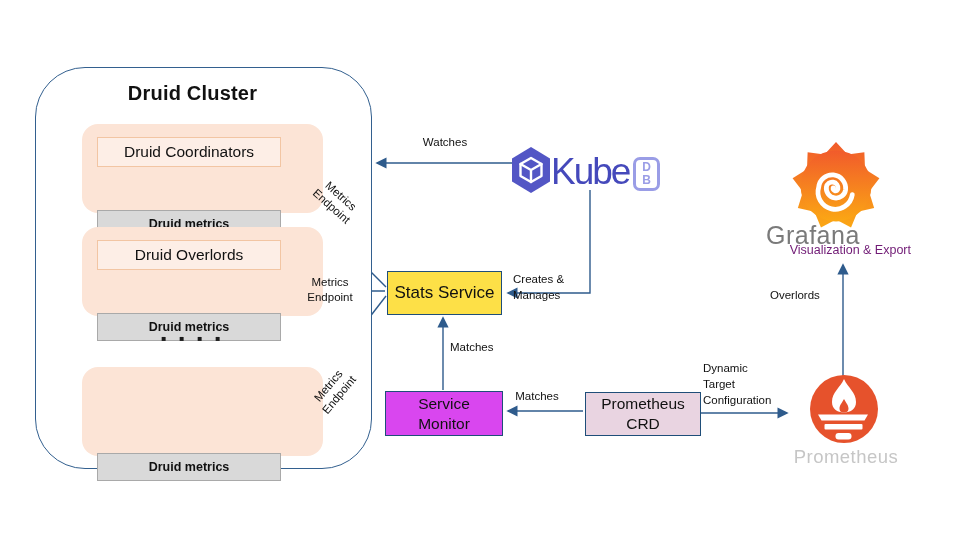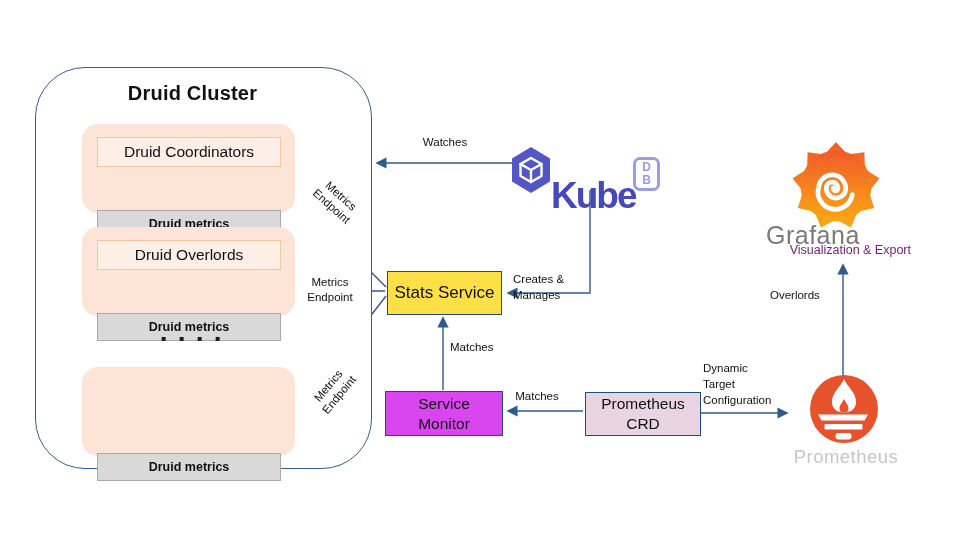--- a/index.html
+++ b/index.html
@@ -4,21 +4,21 @@
 <style>
   html,body{margin:0;padding:0;background:#fff;}
   body{width:960px;height:540px;overflow:hidden;font-family:"Liberation Sans",sans-serif;color:#111;}
   .canvas{position:relative;width:960px;height:540px;background:#fff;}
   .abs{position:absolute;}
   svg.layer{position:absolute;left:0;top:0;width:960px;height:540px;pointer-events:none;}
 
   
   .cluster{left:35px;top:67px;width:335px;height:400px;border:1.6px solid #33608f;border-radius:50px;background:#fff;}
   .cluster-title{left:85px;top:82px;width:215px;text-align:center;font-size:20px;font-weight:bold;letter-spacing:.2px;}
-  .group{left:82px;width:213px;height:89px;background:#fce4d6;border-radius:16px;}
+  .group{left:82px;width:213px;height:89px;background:#fce4d6;border-radius:16px;padding-left:28px;}
   .g1{top:124px}.g2{top:227px}.g3{top:367px}
   .group-label{position:absolute;left:15px;top:13px;width:182px;height:28px;background:#fdeee6;border:1px solid #f2c5a3;
     display:flex;align-items:center;justify-content:center;font-size:15.5px;}
   .group-metrics{position:absolute;left:15px;top:47px;width:182px;height:26px;background:#d9d9d9;border:1px solid #a9a9a9;
     display:flex;align-items:center;justify-content:center;font-size:12.5px;font-weight:bold;margin-top:39px;}
   .dots{left:158px;top:334px;width:70px;text-align:center;font-size:8px;letter-spacing:5px;color:#1a1a1a;
     font-family:"DejaVu Sans",sans-serif;}
 
   
   .node{display:flex;align-items:center;justify-content:center;text-align:center;border:1.8px solid #1f4e79;}
@@ -33,21 +33,21 @@
   .lbl-creates{left:513px;top:271px;line-height:16px;}
   .lbl-me-mid{left:299px;top:275px;width:62px;text-align:center;line-height:14.5px;}
   .lbl-me-top{left:291px;top:188px;width:90px;text-align:center;line-height:13.5px;transform:rotate(42deg);}
   .lbl-me-bot{left:289px;top:377px;width:90px;text-align:center;line-height:13.5px;transform:rotate(-50deg);}
   .lbl-matches-v{left:450px;top:341px;}
   .lbl-matches-h{left:508px;top:390px;width:58px;text-align:center;}
   .lbl-dynamic{left:703px;top:360px;line-height:16px;}
   .lbl-datasource{left:770px;top:289px;}
 
   
-  .kubedb-word{left:551px;top:154px;font-size:37px;font-weight:700;letter-spacing:-2px;color:#4549bb;line-height:36px;margin-top:24px;}
+  .kubedb-word{left:551px;top:154px;font-size:37px;font-weight:400;letter-spacing:-2px;color:#4549bb;line-height:36px;}
   .kubedb-badge{left:633px;top:157px;width:21px;height:27px;border:3px solid #9a9de6;border-radius:7px;
     color:#9a9de6;font-size:12px;font-weight:800;line-height:13px;text-align:center;white-space:pre-line;padding-top:1px;}
 
   
   .grafana-name{left:766px;top:221px;width:140px;text-align:left;font-size:25px;color:#7a7a7a;letter-spacing:.5px;}
   .grafana-tag{left:761px;top:243px;width:150px;text-align:right;font-size:12.5px;color:#701a75;}
 
   
   .prom-name{left:776px;top:446px;width:140px;text-align:center;font-size:18.5px;color:#c6c6c6;letter-spacing:.5px;}
 </style>

